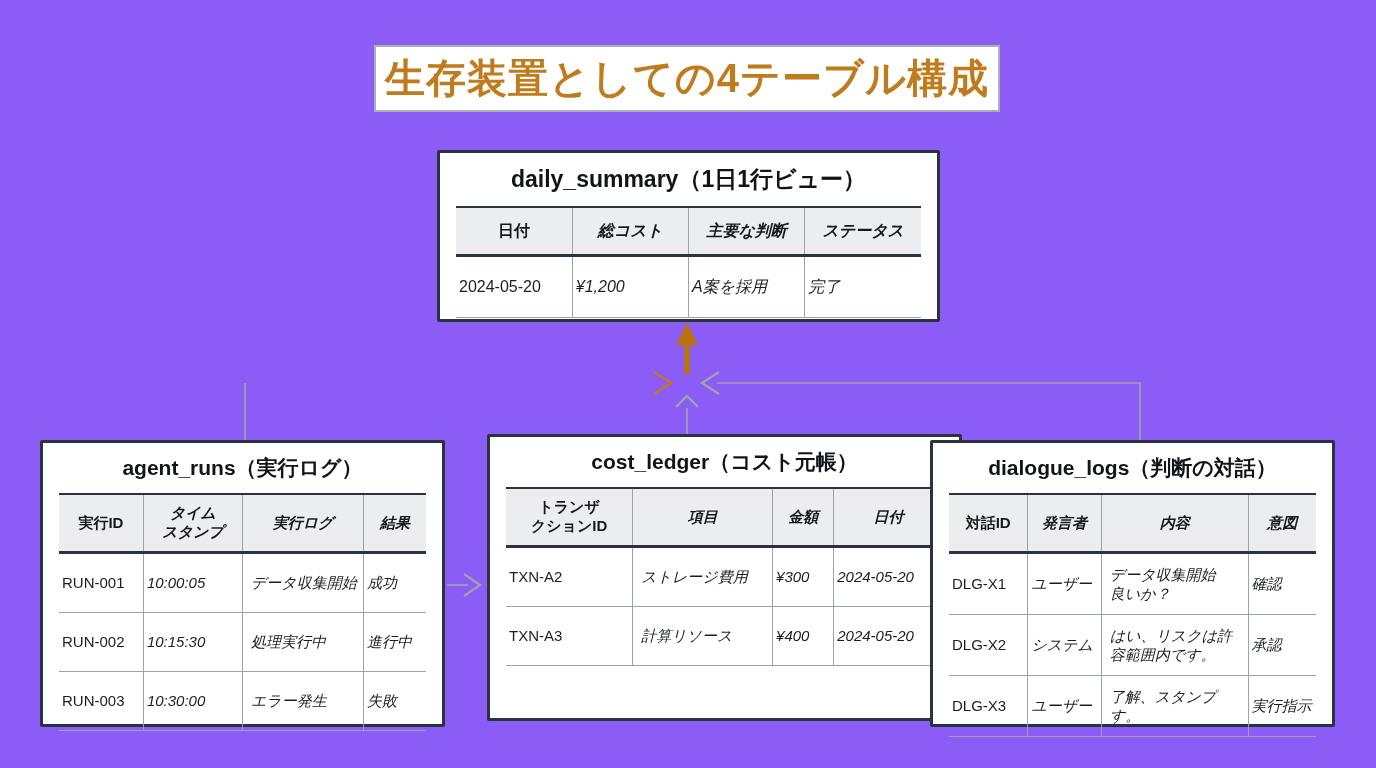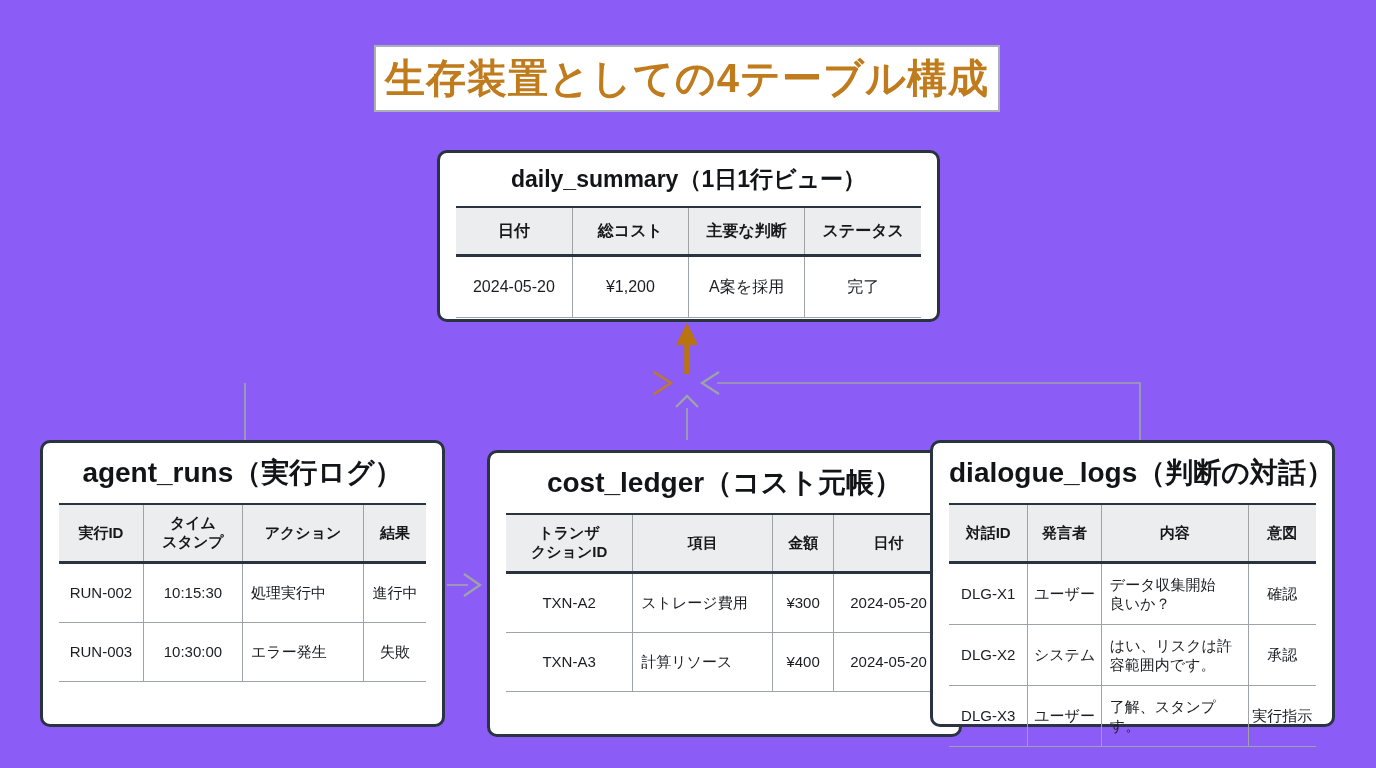--- a/index.html
+++ b/index.html
@@ -26,49 +26,49 @@
     background:#fff;border:2px solid #ABB0B6;box-sizing:border-box;
     display:flex;align-items:center;justify-content:center;
   }
   .title-box span{
     font-size:40px;font-weight:800;color:var(--accent-orange);
     letter-spacing:1px;white-space:nowrap;
   }
 
   .card{
     position:absolute;background:#fff;border:3px solid var(--border-dark);
-    border-radius:10px;box-sizing:border-box;padding:0 16px;
+    border-radius:2px;box-sizing:border-box;padding:0 16px;
   }
   .card h2{
     margin:11px 0 7px;text-align:center;font-weight:700;color:#121417;
     white-space:nowrap;
   }
   #card-daily{left:437px;top:150px;width:503px;height:172px;}
   #card-daily h2{font-size:23px;}
   #card-agent{left:40px;top:440px;width:405px;height:287px;}
-  #card-cost{left:487px;top:450px;width:475px;height:287px;}
+  #card-cost{left:487px;top:434px;width:475px;height:287px;}
   #card-dialogue{left:930px;top:440px;width:405px;height:287px;}
-  #card-agent h2,#card-cost h2,#card-dialogue h2{font-size:28px;}
+  #card-agent h2,#card-cost h2,#card-dialogue h2{font-size:21px;}
 
   table.dtable{
     width:100%;border-collapse:collapse;table-layout:fixed;margin-top:11px;
   }
   .dtable th{
     background:var(--header-bg);
     border-top:2px solid var(--border-dark);
     border-bottom:3px solid var(--border-dark);
     font-size:15px;font-weight:700;text-align:center;
     white-space:pre-line;line-height:1.25;padding:4px 2px;
   }
   .dtable td{
     border-bottom:1.5px solid var(--line-gray);
-    font-size:15px;text-align:center;white-space:pre-line;line-height:1.3;
+    font-size:15px;text-align:left;white-space:pre-line;line-height:1.3;
     padding:4px 3px;color:#1b1d20;
   }
-  .dtable th + th,.dtable td + td{border-left:1px solid var(--line-gray);}
+  .dtable th + th,.dtable td + td{border-left:1px solid var(--line-gray);font-style:italic;}
   .dtable td.col-left{text-align:left;padding-left:8px;}
 
   #card-daily th{height:38px;font-size:16px;}
   #card-daily td{height:52px;font-size:16px;}
   #card-agent th,#card-cost th,#card-dialogue th{height:48px;}
   #card-agent td,#card-cost td{height:50px;}
   #card-dialogue td{height:52px;}
 </style>
 </head>
 <body>
@@ -155,25 +155,31 @@
           <col style="width:23%">
           <col style="width:27%">
           <col style="width:33%">
           <col style="width:17%">
         </colgroup>
       <thead>
         <tr>
           <th>実行ID</th>
           <th>タイム
 スタンプ</th>
-          <th>アクション</th>
+          <th>実行ログ</th>
           <th>結果</th>
         </tr>
       </thead>
       <tbody>
+        <tr>
+          <td>RUN-001</td>
+          <td>10:00:05</td>
+          <td class="col-left">データ収集開始</td>
+          <td>成功</td>
+        </tr>
         <tr>
           <td>RUN-002</td>
           <td>10:15:30</td>
           <td class="col-left">処理実行中</td>
           <td>進行中</td>
         </tr>
         <tr>
           <td>RUN-003</td>
           <td>10:30:00</td>
           <td class="col-left">エラー発生</td>

